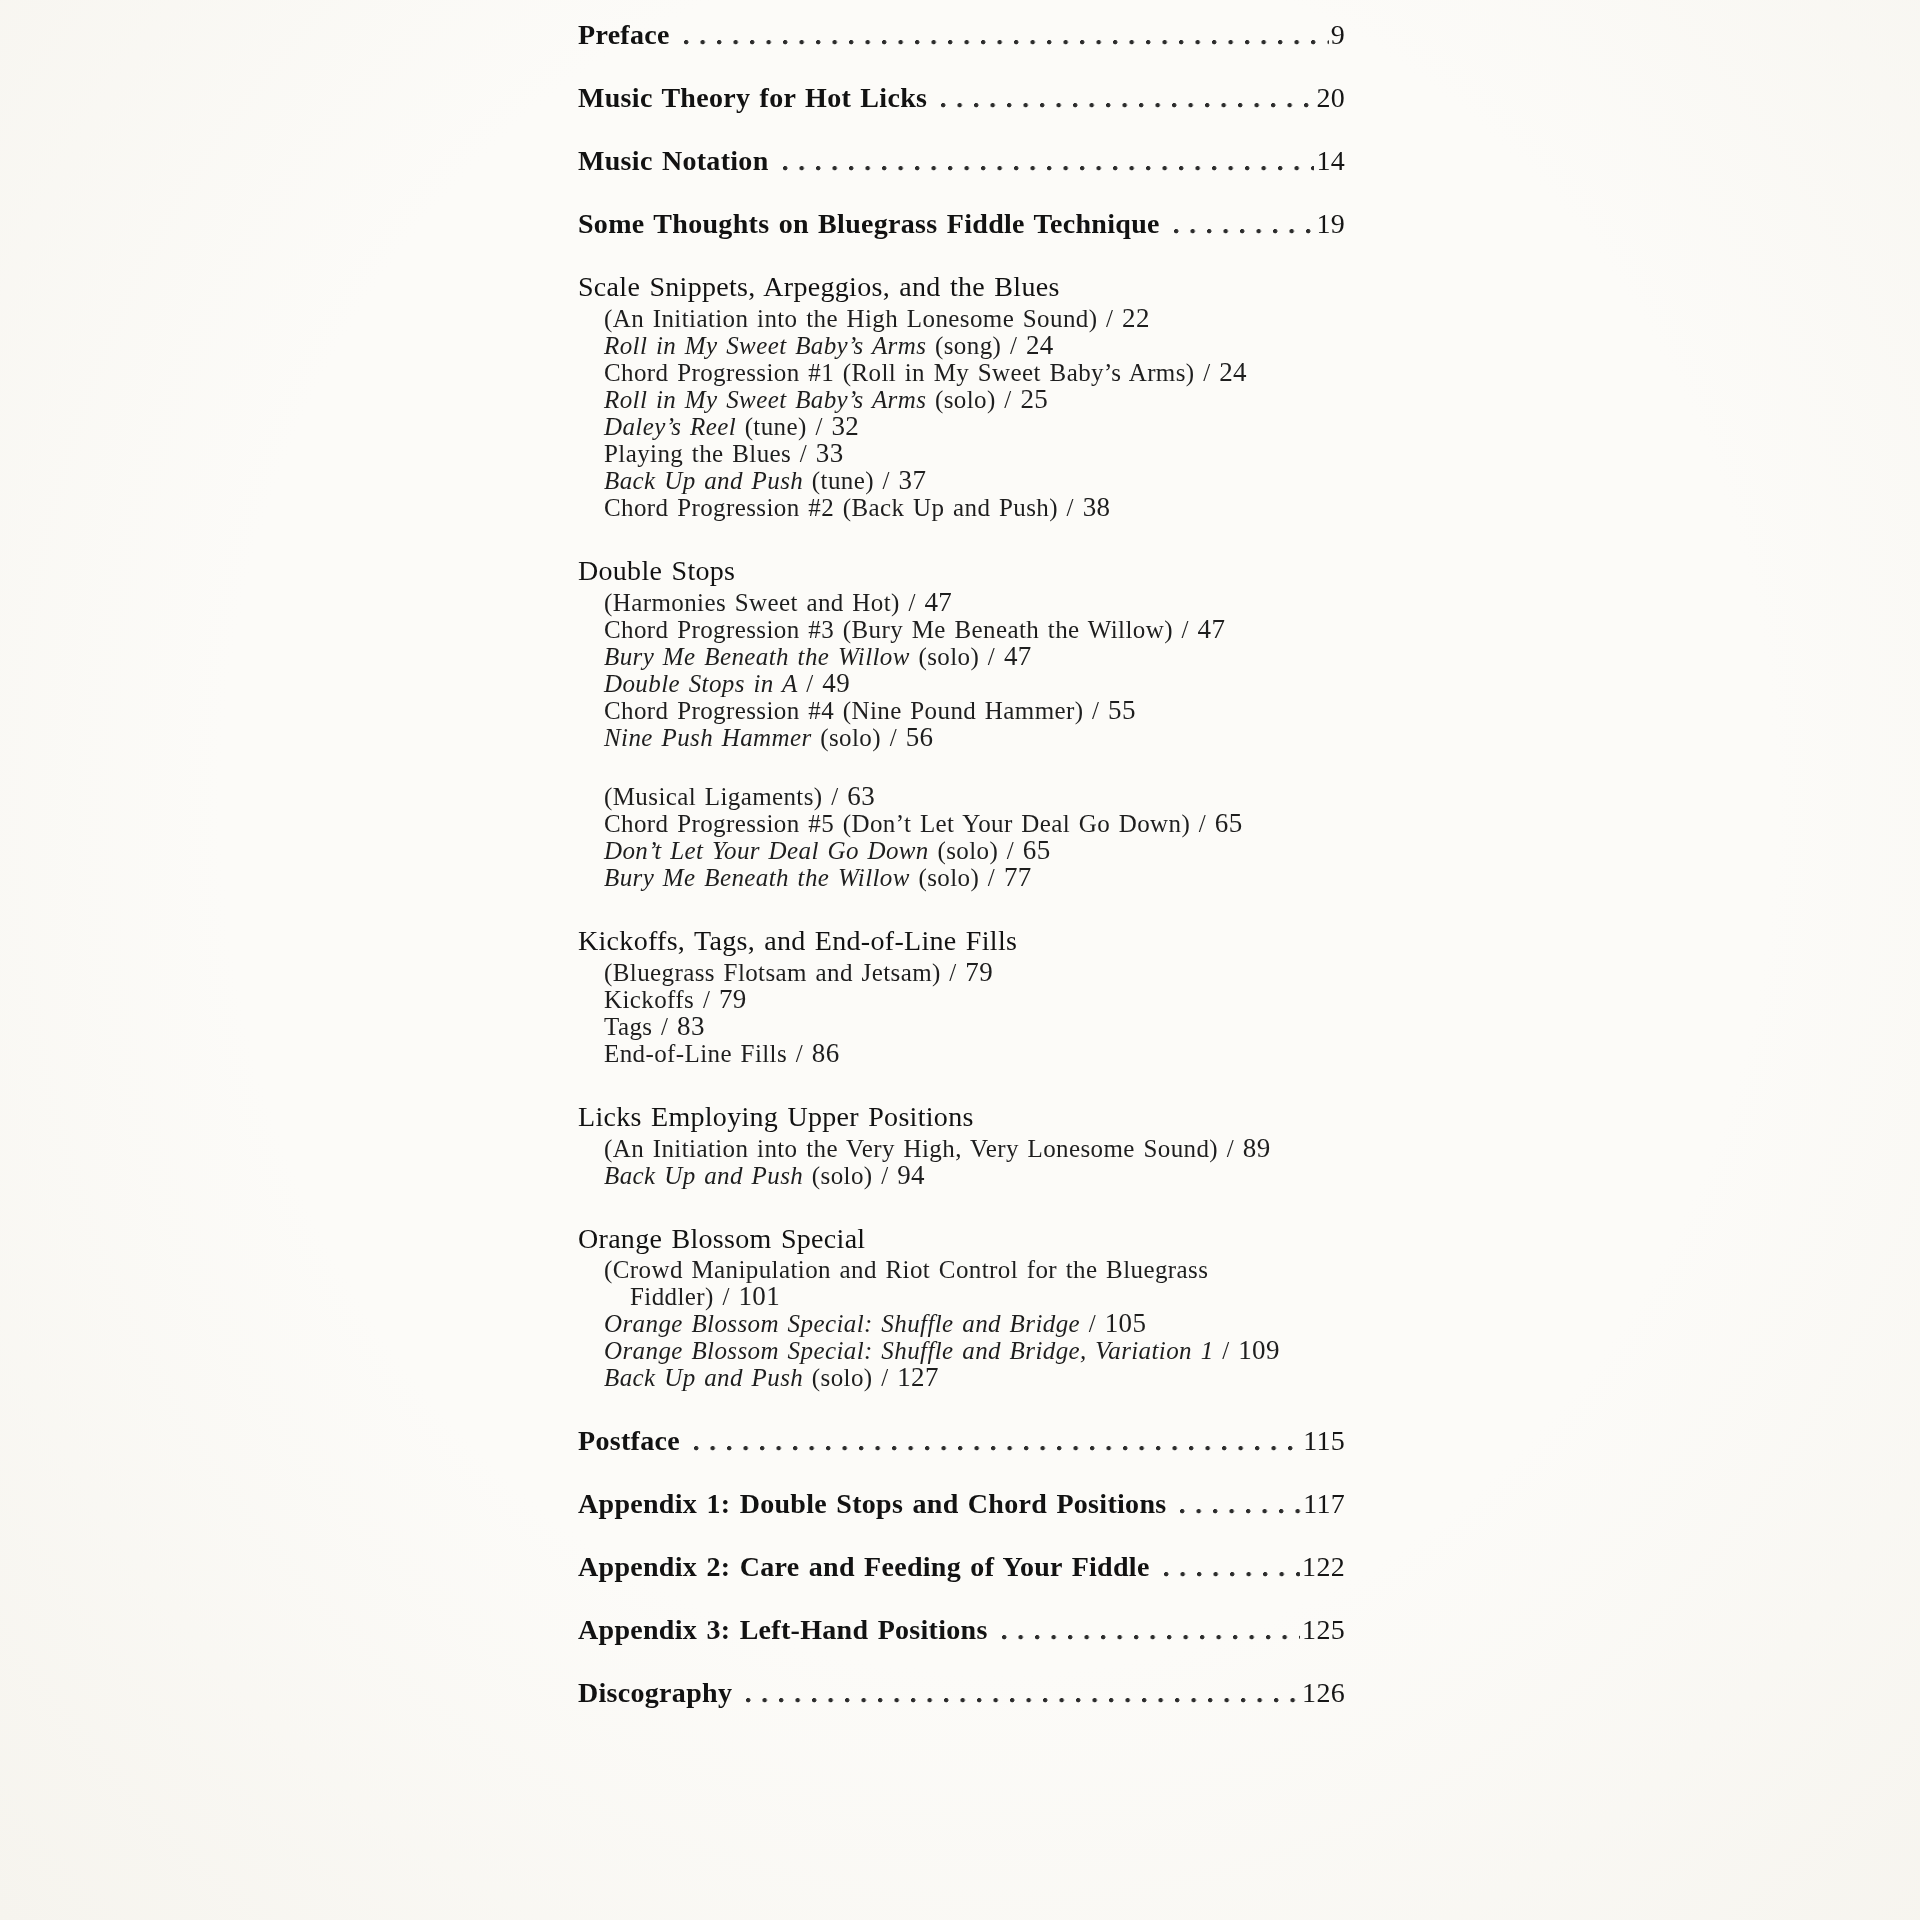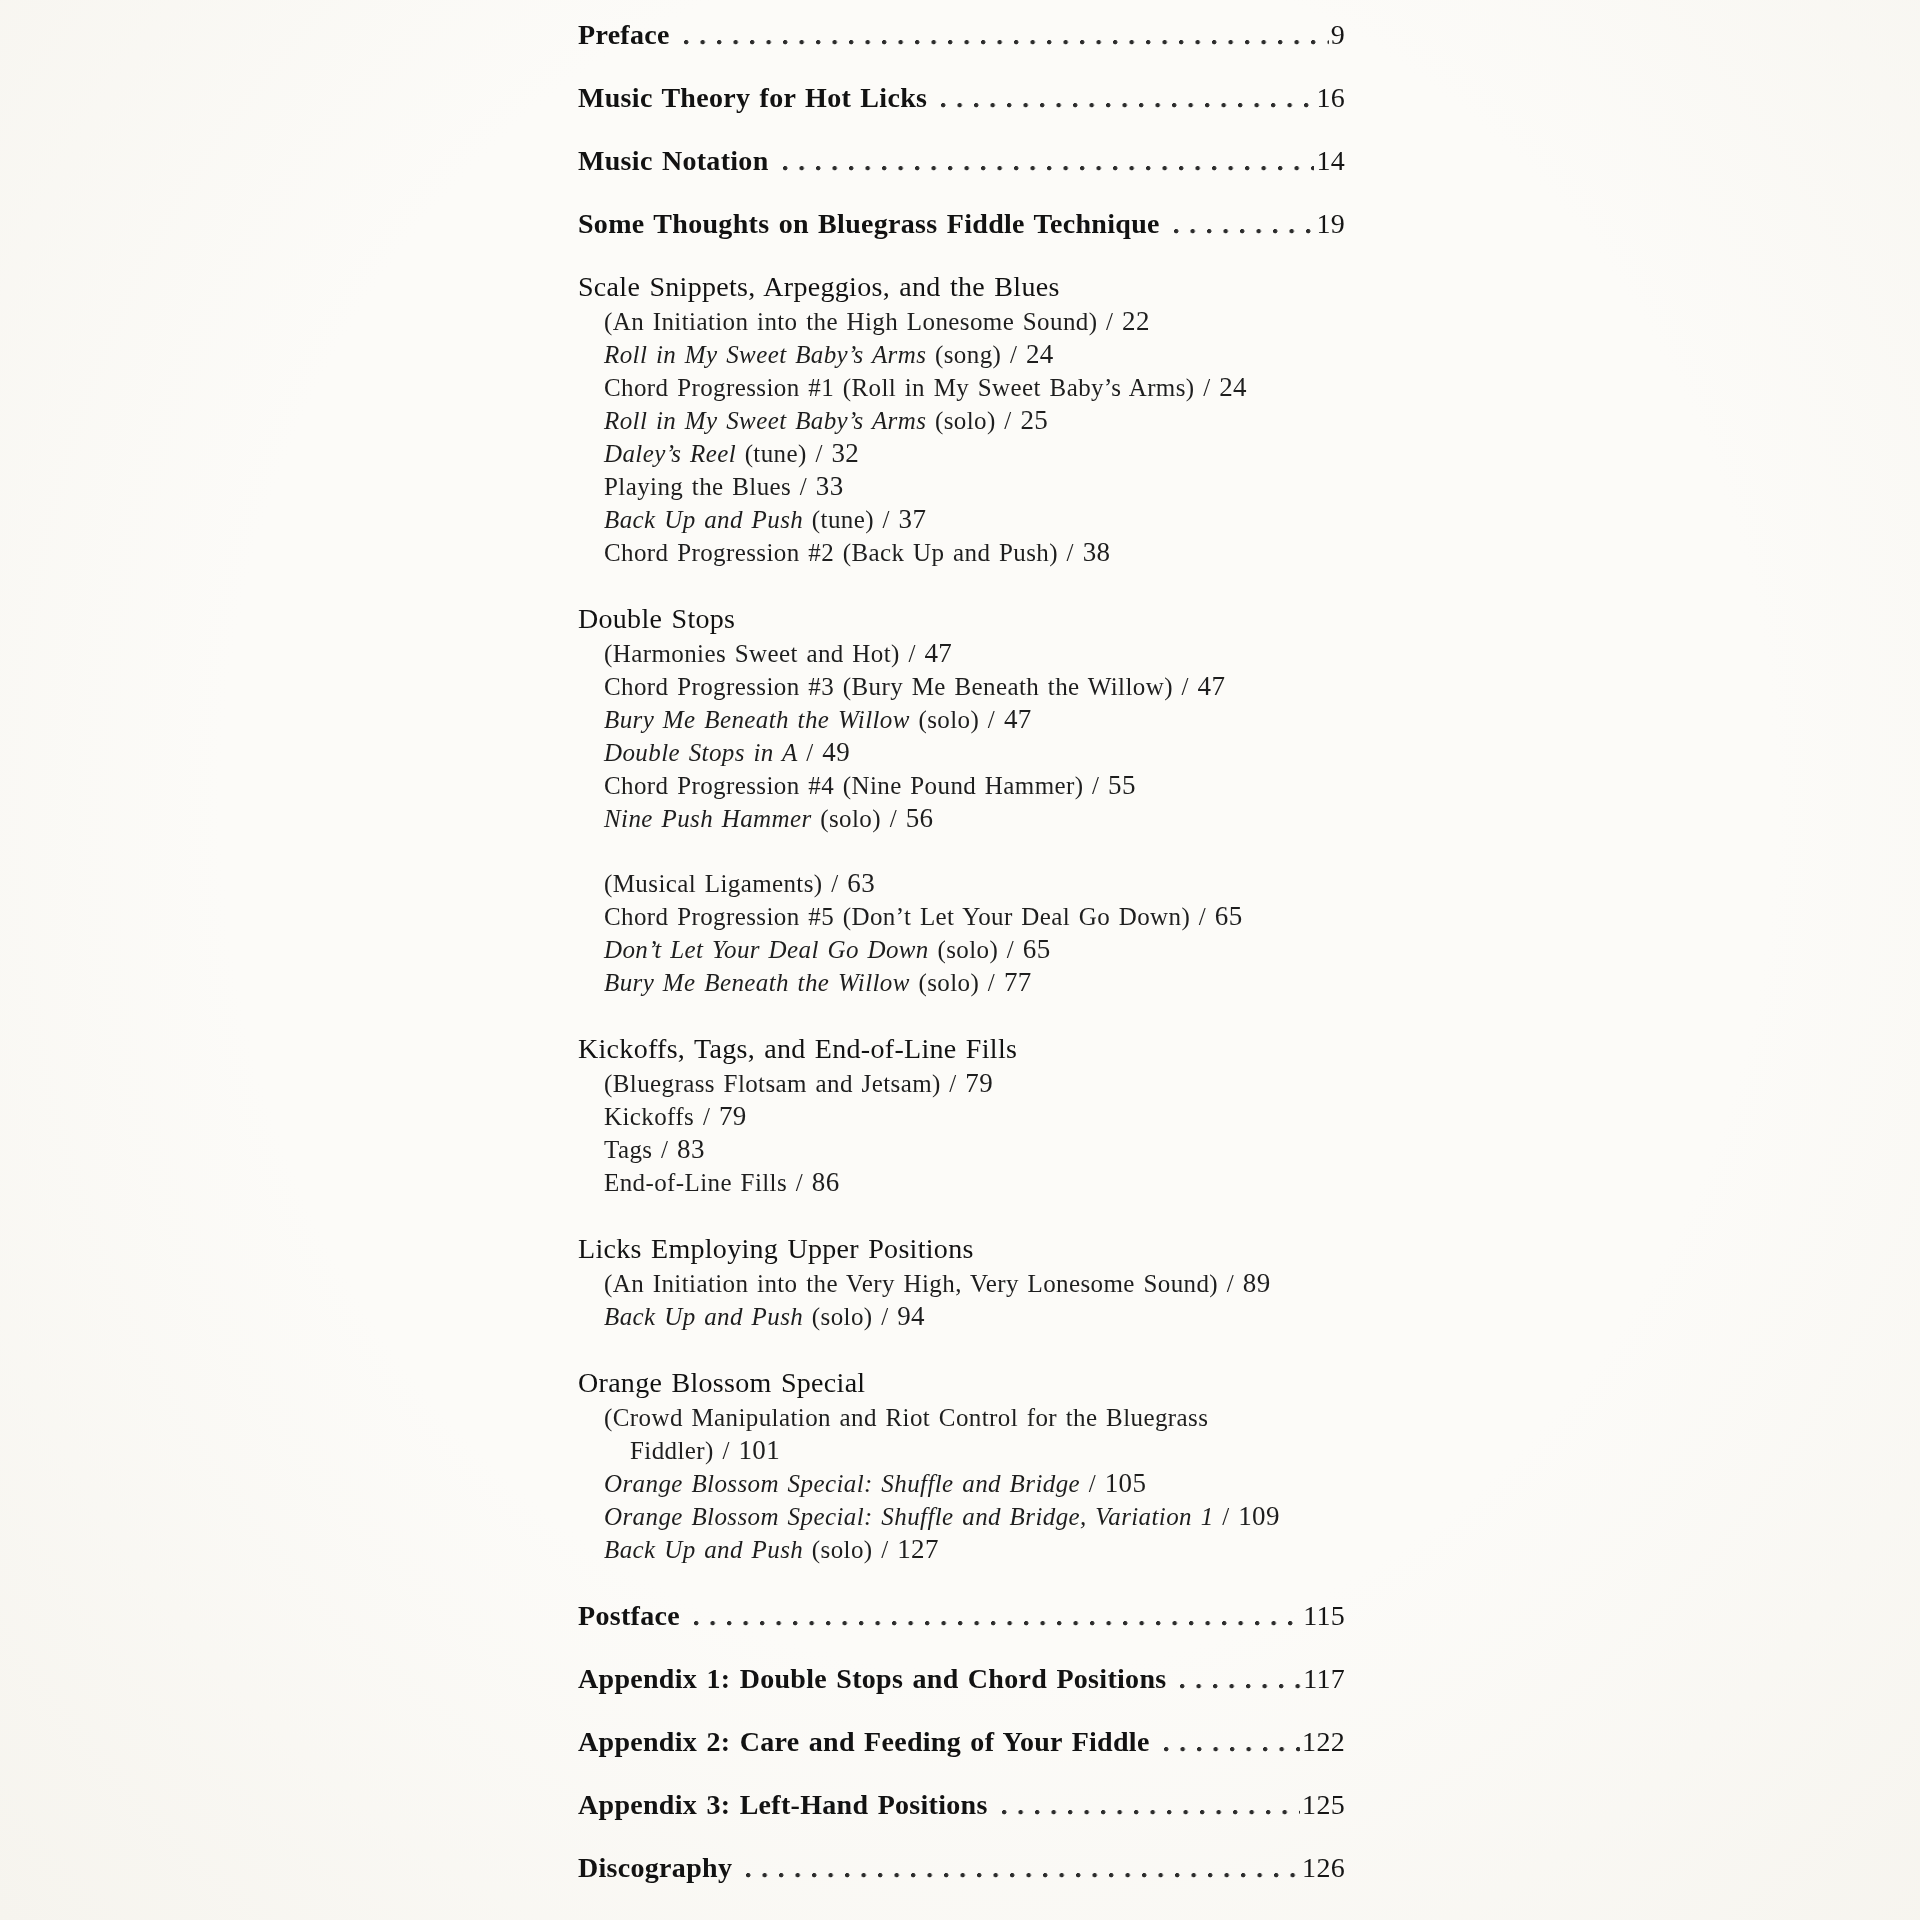--- a/index.html
+++ b/index.html
@@ -60,21 +60,21 @@
     font-weight: normal;
     color: #121212;
     letter-spacing: 0.3px;
     word-spacing: 2px;
   }
   .item {
     margin-left: 26px;
     padding-left: 26px;
     text-indent: -26px;
     font-size: 25px;
-    line-height: 33px;
+    line-height: 26px;
     letter-spacing: 0.4px;
     word-spacing: 2px;
     color: #1e1e1e;
   }
   .seg-italic {
     font-style: italic;
     margin-top: 28px;
   }
   .item-sep {
     white-space: pre;
@@ -89,21 +89,21 @@
 <main class="toc">
   <div id="toc-root">
       <div class="leader-entry">
         <span class="leader-title">Preface</span>
         <span class="dots"></span>
         <span class="leader-page">9</span>
       </div>
       <div class="leader-entry">
         <span class="leader-title">Music Theory for Hot Licks</span>
         <span class="dots"></span>
-        <span class="leader-page">16</span>
+        <span class="leader-page">20</span>
       </div>
       <div class="leader-entry">
         <span class="leader-title">Music Notation</span>
         <span class="dots"></span>
         <span class="leader-page">14</span>
       </div>
       <div class="leader-entry">
         <span class="leader-title">Some Thoughts on Bluegrass Fiddle Technique</span>
         <span class="dots"></span>
         <span class="leader-page">19</span>

